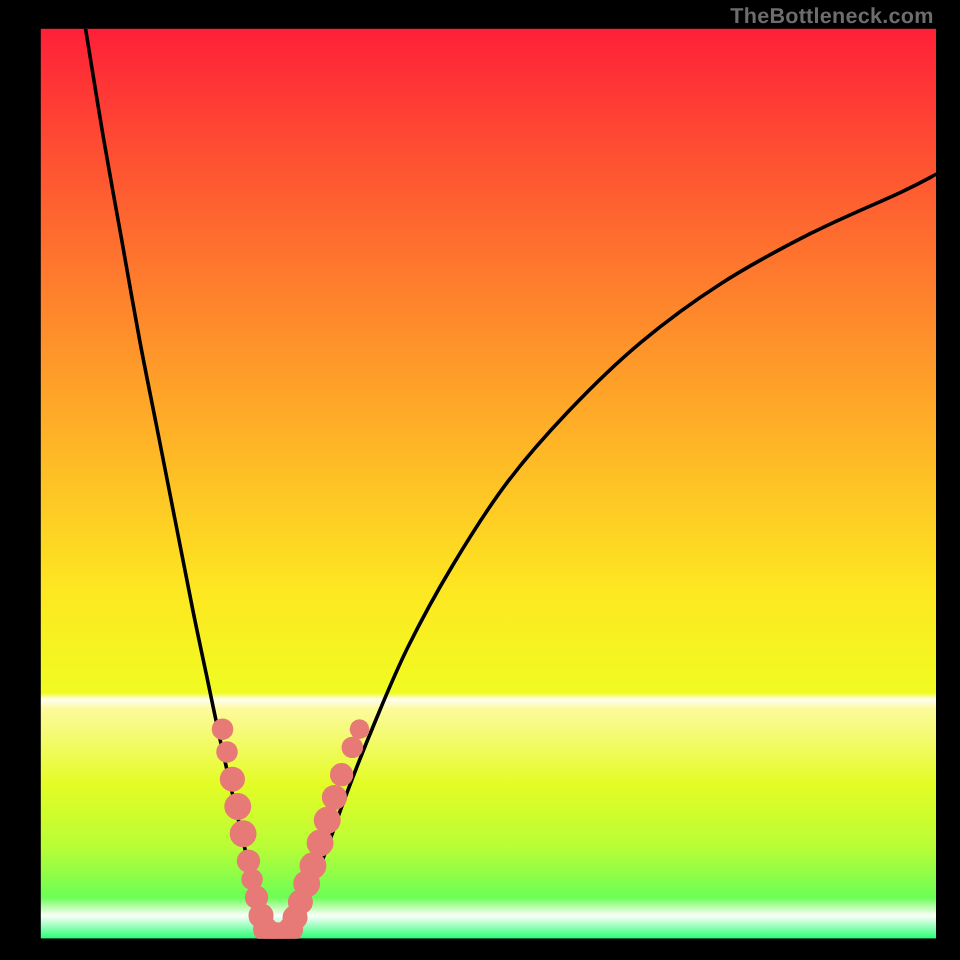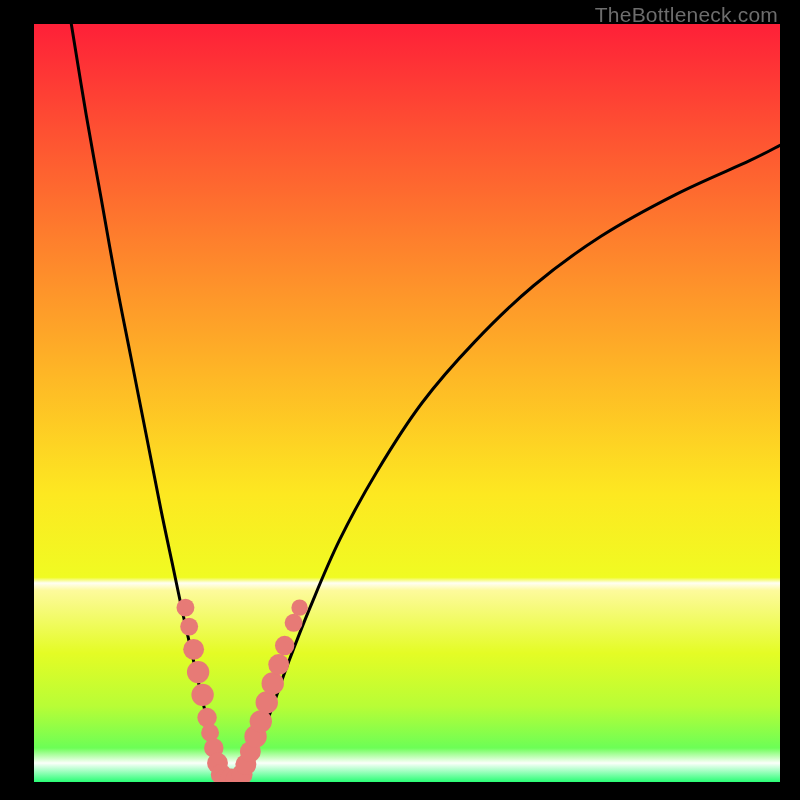--- a/index.html
+++ b/index.html
@@ -23,23 +23,23 @@
     position: absolute;
     box-sizing: border-box;
   }
   .gradient {
     position: absolute;
     inset: 0;
   }
   .watermark {
     position: absolute;
     color: #6d6d6d;
-    font-size: 21px;
+    font-size: 18px;
     letter-spacing: 0.2px;
-    font-weight: 400;
+    font-weight: 700;
     white-space: nowrap;
   }
   svg.curves {
     position: absolute;
     inset: 0;
   }
 </style>
 </head>
 <body>
 

